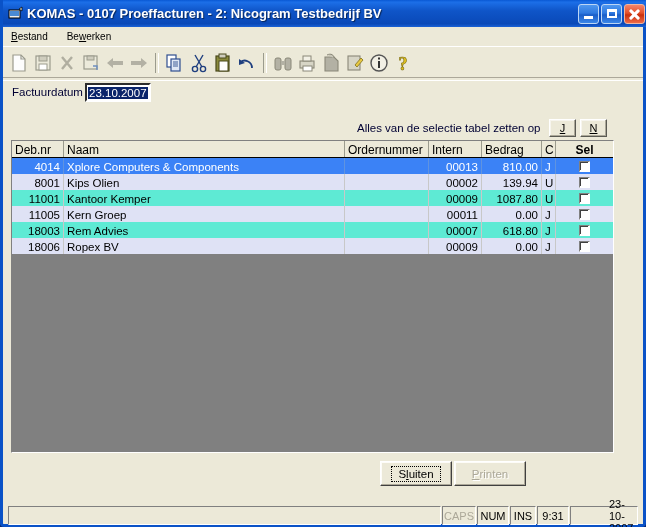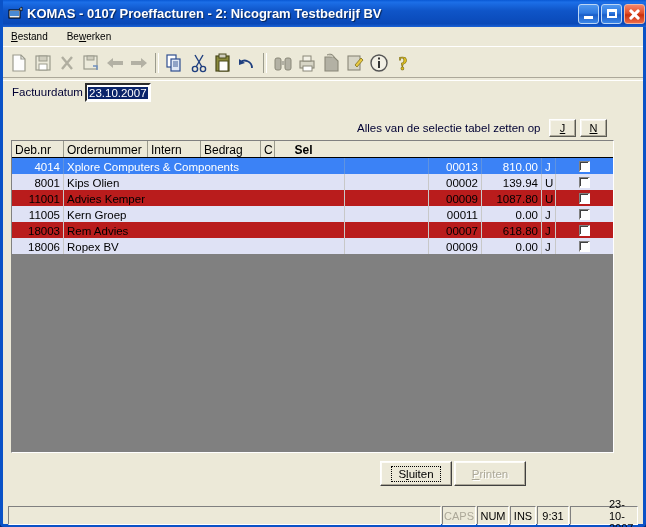--- a/index.html
+++ b/index.html
@@ -138,21 +138,21 @@
     font-size:12px;color:#000;
     padding:1px 3px 0 3px;
     box-sizing:border-box;
     border-right:1px solid #9b9b8d;
     white-space:nowrap;overflow:hidden;
     display:flex;align-items:center;
   }
   .ghead .hc.b{font-weight:bold;justify-content:center;}
   .grow{
     display:flex;height:16px;box-sizing:border-box;
-    background:#b91c1c;
+    background:#5eead4;
   }
   .grow.alt{background:#dfe2f5;}
   .grow.sel{background:#3b82f6;color:#fff;}
   .grow .gc{
     font-size:11.5px;
     padding:1px 3px 0 3px;
     box-sizing:border-box;
     border-right:1px solid #c8c8c8;
     white-space:nowrap;overflow:hidden;
     display:flex;align-items:center;
@@ -360,20 +360,21 @@
       <u>J</u>
     </div>
   <div class="jn-btn" id="btnN">
       <u>N</u>
     </div>
 
   <div class="grid">
     <div class="grid-inner" id="gridInner">
       <div class="ghead" id="gridHead">
           <div class="hc c0">Deb.nr</div>
+          <div class="hc c1">Naam</div>
           <div class="hc c2">Ordernummer</div>
           <div class="hc c3">Intern</div>
           <div class="hc c4">Bedrag</div>
           <div class="hc c5">C</div>
           <div class="hc c6 b">Sel</div>
         </div>
       <div id="gridBody">
           <div class="grow sel">
             <div class="gc c0 num">4014</div>
             <div class="gc c1">Xplore Computers &amp; Components</div>
@@ -391,21 +392,21 @@
             <div class="gc c2"></div>
             <div class="gc c3 num">00002</div>
             <div class="gc c4 num">139.94</div>
             <div class="gc c5">U</div>
             <div class="gc c6 ctr">
               <span class="cb"></span>
             </div>
           </div>
           <div class="grow">
             <div class="gc c0 num">11001</div>
-            <div class="gc c1">Advies Kemper</div>
+            <div class="gc c1">Kantoor Kemper</div>
             <div class="gc c2"></div>
             <div class="gc c3 num">00009</div>
             <div class="gc c4 num">1087.80</div>
             <div class="gc c5">U</div>
             <div class="gc c6 ctr">
               <span class="cb"></span>
             </div>
           </div>
           <div class="grow alt">
             <div class="gc c0 num">11005</div>

